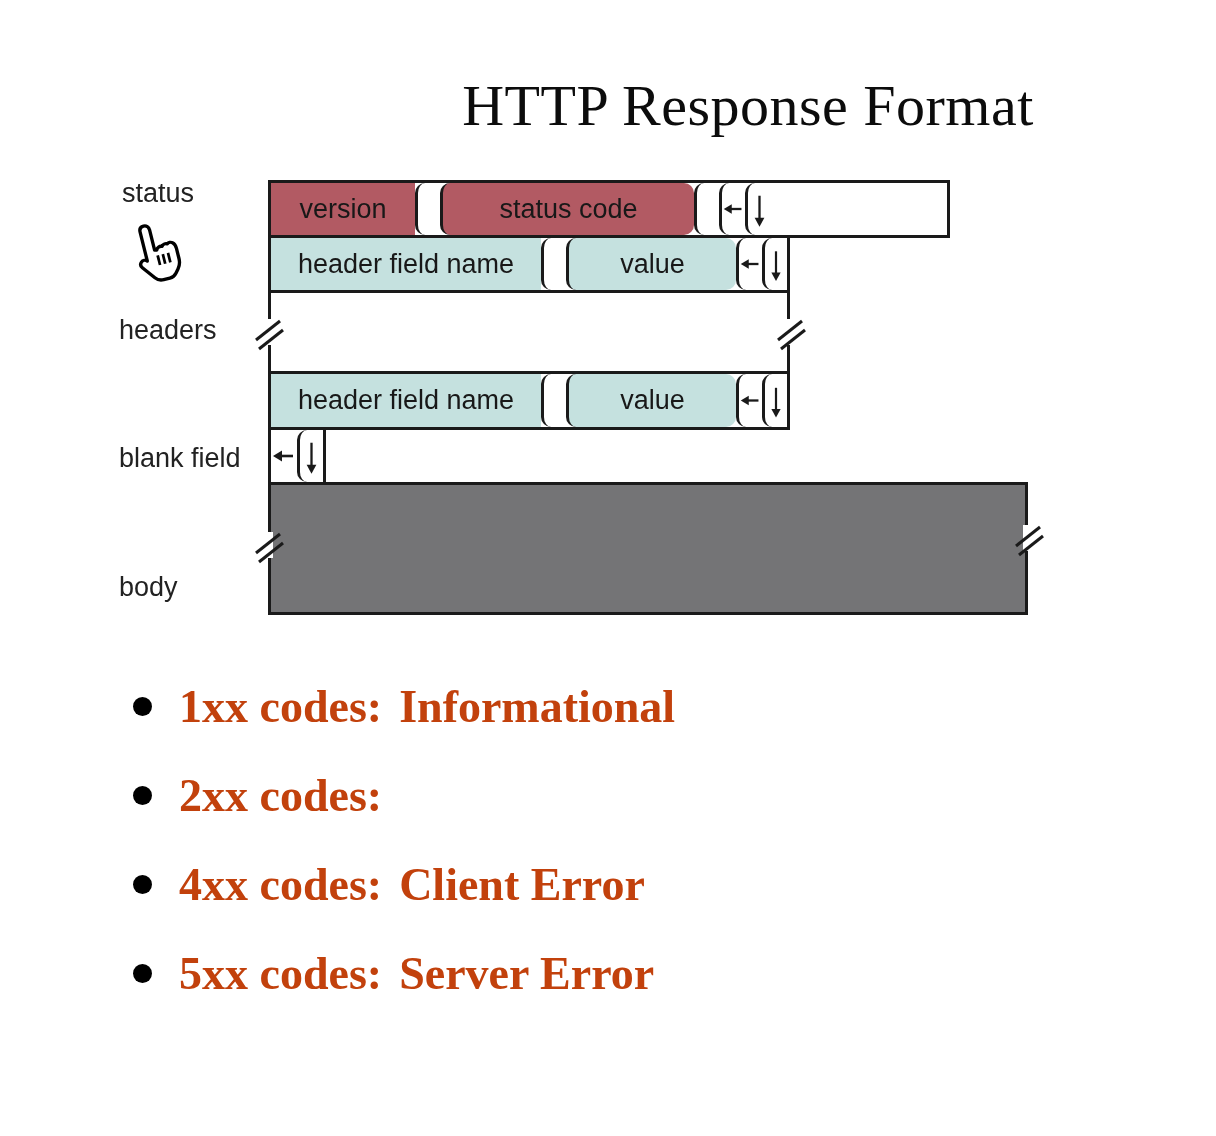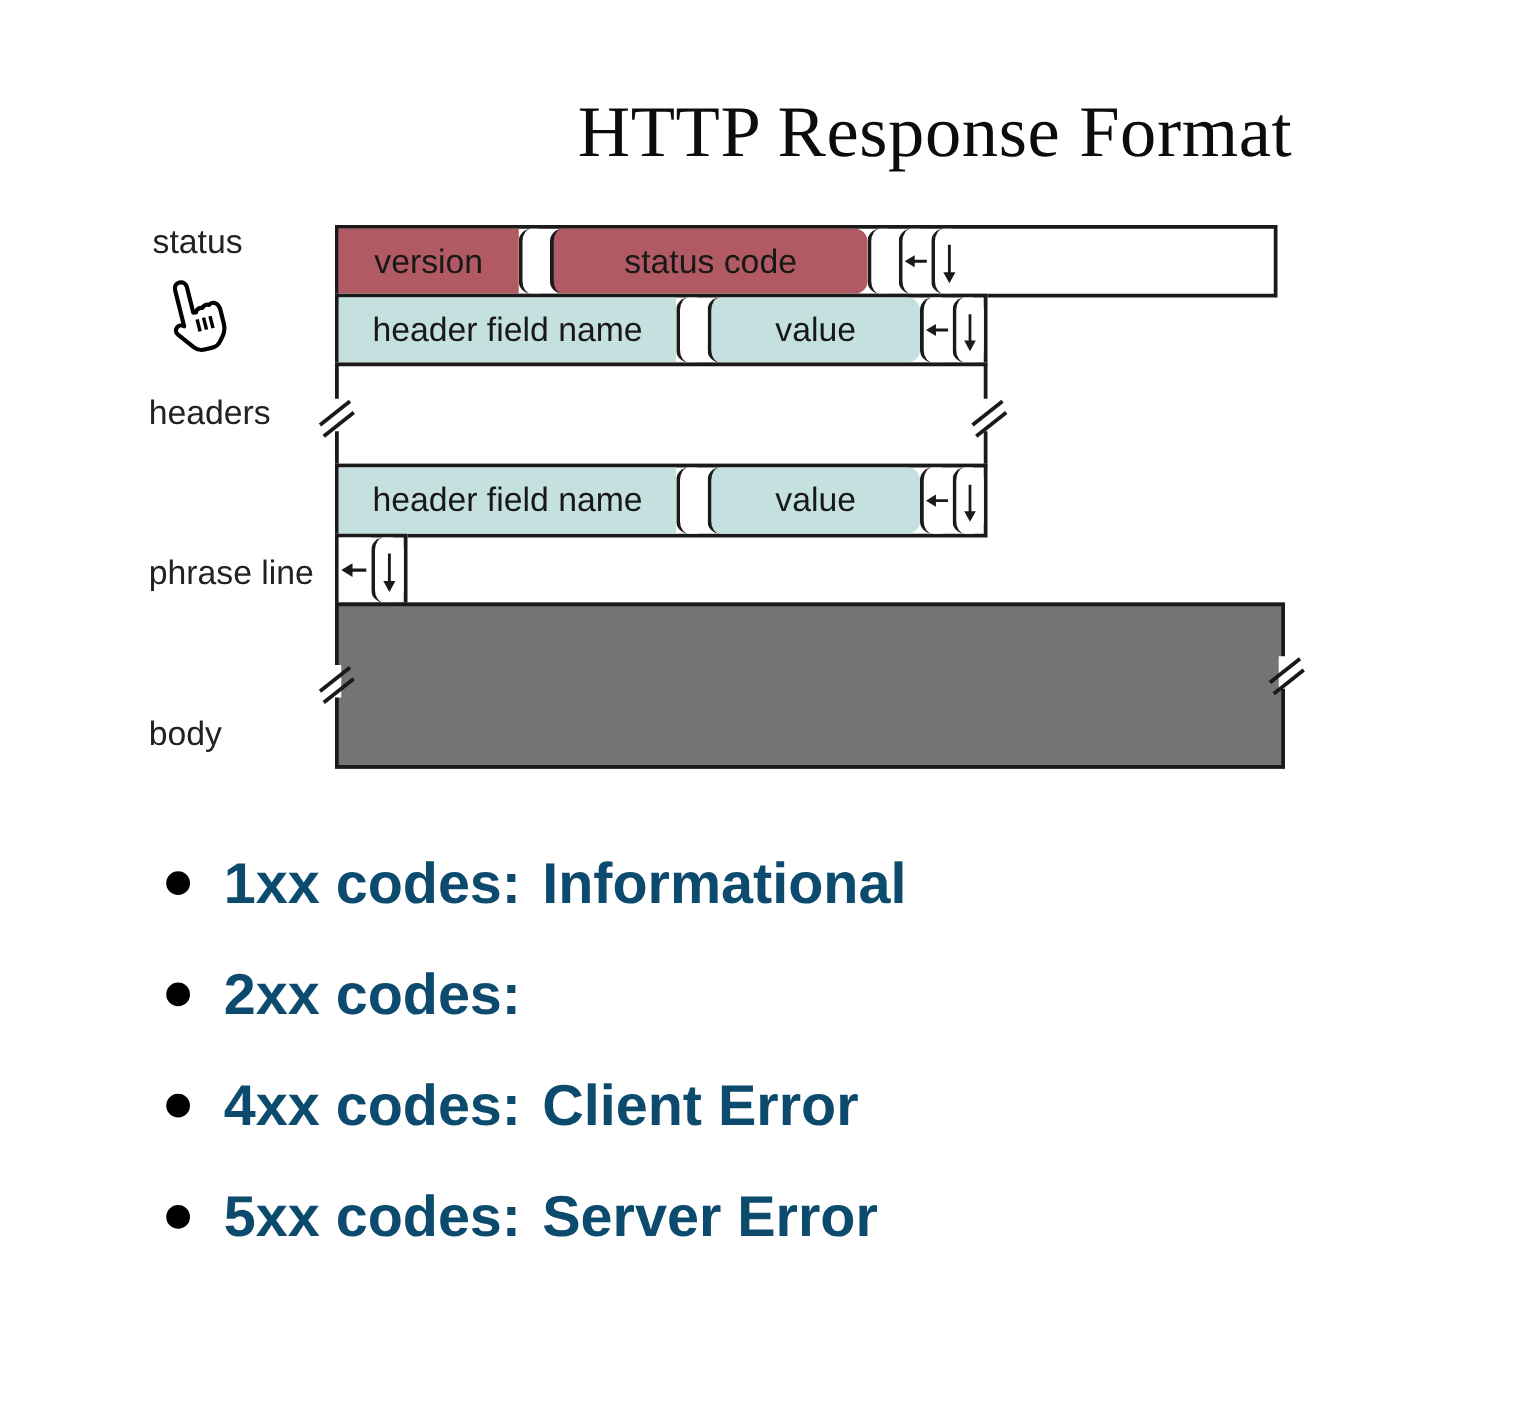--- a/index.html
+++ b/index.html
@@ -41,22 +41,22 @@
     position:absolute; font-size:27px; color:#222222;
     line-height:30px; white-space:nowrap;
   }
   .break { position:absolute; width:34px; height:40px; }
   .crlf-svg { width:100%; height:100%; display:block; }
   .cursor { position:absolute; }
   
   .bullets {
     position:absolute; left:133px; top:676px;
     list-style:none; margin:0; padding:0;
-    font-family:Liberation Sans, sans-serif; font-weight:bold;
-    font-size:46px; color:#0c4a6e;
+    font-family:Liberation Serif, serif; font-weight:bold;
+    font-size:46px; color:#c2410c;
   }
   .bullets li {
     height:60px; margin-bottom:29px;
     display:flex; align-items:center; white-space:nowrap;
   }
   .dot {
     width:19px; height:19px; border-radius:50%;
     background:#000; margin-right:27px; flex:0 0 auto;
   }
   .desc { margin-left:17px; }
@@ -81,42 +81,42 @@
     </g>
   </defs>
 </svg>
 
 <div class="stage">
 
   <div class="title">HTTP Response Format</div>
 
   <div class="rowlabel" style="left:122px; top:178px;">status</div>
   <div class="rowlabel" style="left:119px; top:315px;">headers</div>
-  <div class="rowlabel" style="left:119px; top:443px;">phrase line</div>
+  <div class="rowlabel" style="left:119px; top:443px;">blank field</div>
   <div class="rowlabel" style="left:119px; top:572px;">body</div>
 
   <div class="cursor" style="left:126px; top:218px; width:64px; height:70px;">
     <svg viewBox="0 0 40 46" width="64" height="70">
       <g transform="rotate(-14 20 23)">
         <path d="M15 3.5 C17 3.5 18.3 4.9 18.3 6.9 L18.3 20.6 L19.7 20.9
                  C20.3 19.3 22.1 18.7 23.6 19.4 C24.3 18.3 26.1 17.9 27.4 18.7
                  C28.3 17.9 29.9 17.9 30.9 18.8 C32.1 19.8 32.5 21 32.5 23
                  L32.5 30 C32.5 32.7 31.7 34.6 30.2 36.4 L28.2 38.8
                  C27 40.2 25.5 40.9 23.6 40.9 L19.4 40.9
                  C17.2 40.9 15.4 40 14.1 38.3 L7.7 29.9
                  C6.8 28.7 6.9 27.2 8 26.2 C9.1 25.2 10.9 25.3 11.9 26.4
                  L11.9 6.9 C11.9 4.9 13 3.5 15 3.5 Z" fill="#ffffff" stroke="#000000" stroke-width="2.2" stroke-linejoin="round"></path>
         <line x1="19.4" y1="24.5" x2="19.4" y2="31" stroke="#000" stroke-width="1.8"></line>
         <line x1="22.9" y1="24.5" x2="22.9" y2="31" stroke="#000" stroke-width="1.8"></line>
         <line x1="26.4" y1="24.5" x2="26.4" y2="31" stroke="#000" stroke-width="1.8"></line>
       </g>
     </svg>
   </div>
 
-  <div class="row" style="left:268px; top:180px; width:754px; height:58px;">
+  <div class="row" style="left:268px; top:180px; width:682px; height:58px;">
     <div class="cell red" style="width:144px;">version</div>
     <div class="cell white" style="width:25px;"></div>
     <div class="cell red" style="width:254px;">status code</div>
     <div class="cell white" style="width:25px;"></div>
     <div class="cell white" style="width:26px;">
         <svg class="crlf-svg" viewBox="0 0 26 52">
           <use href="#cr-sym"></use>
         </svg>
       </div>
     <div class="cell white" style="width:26px;">

